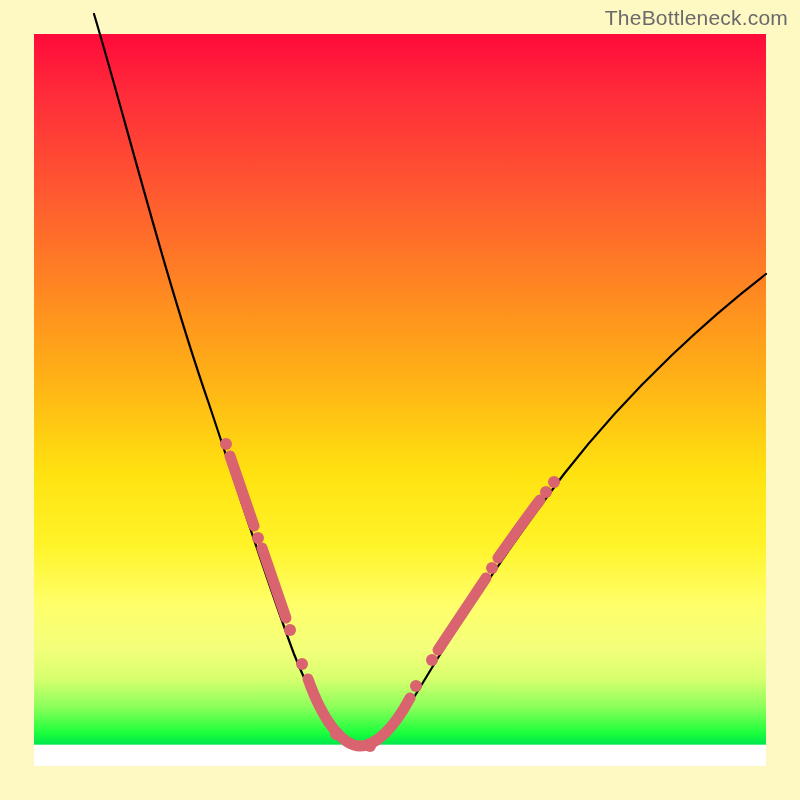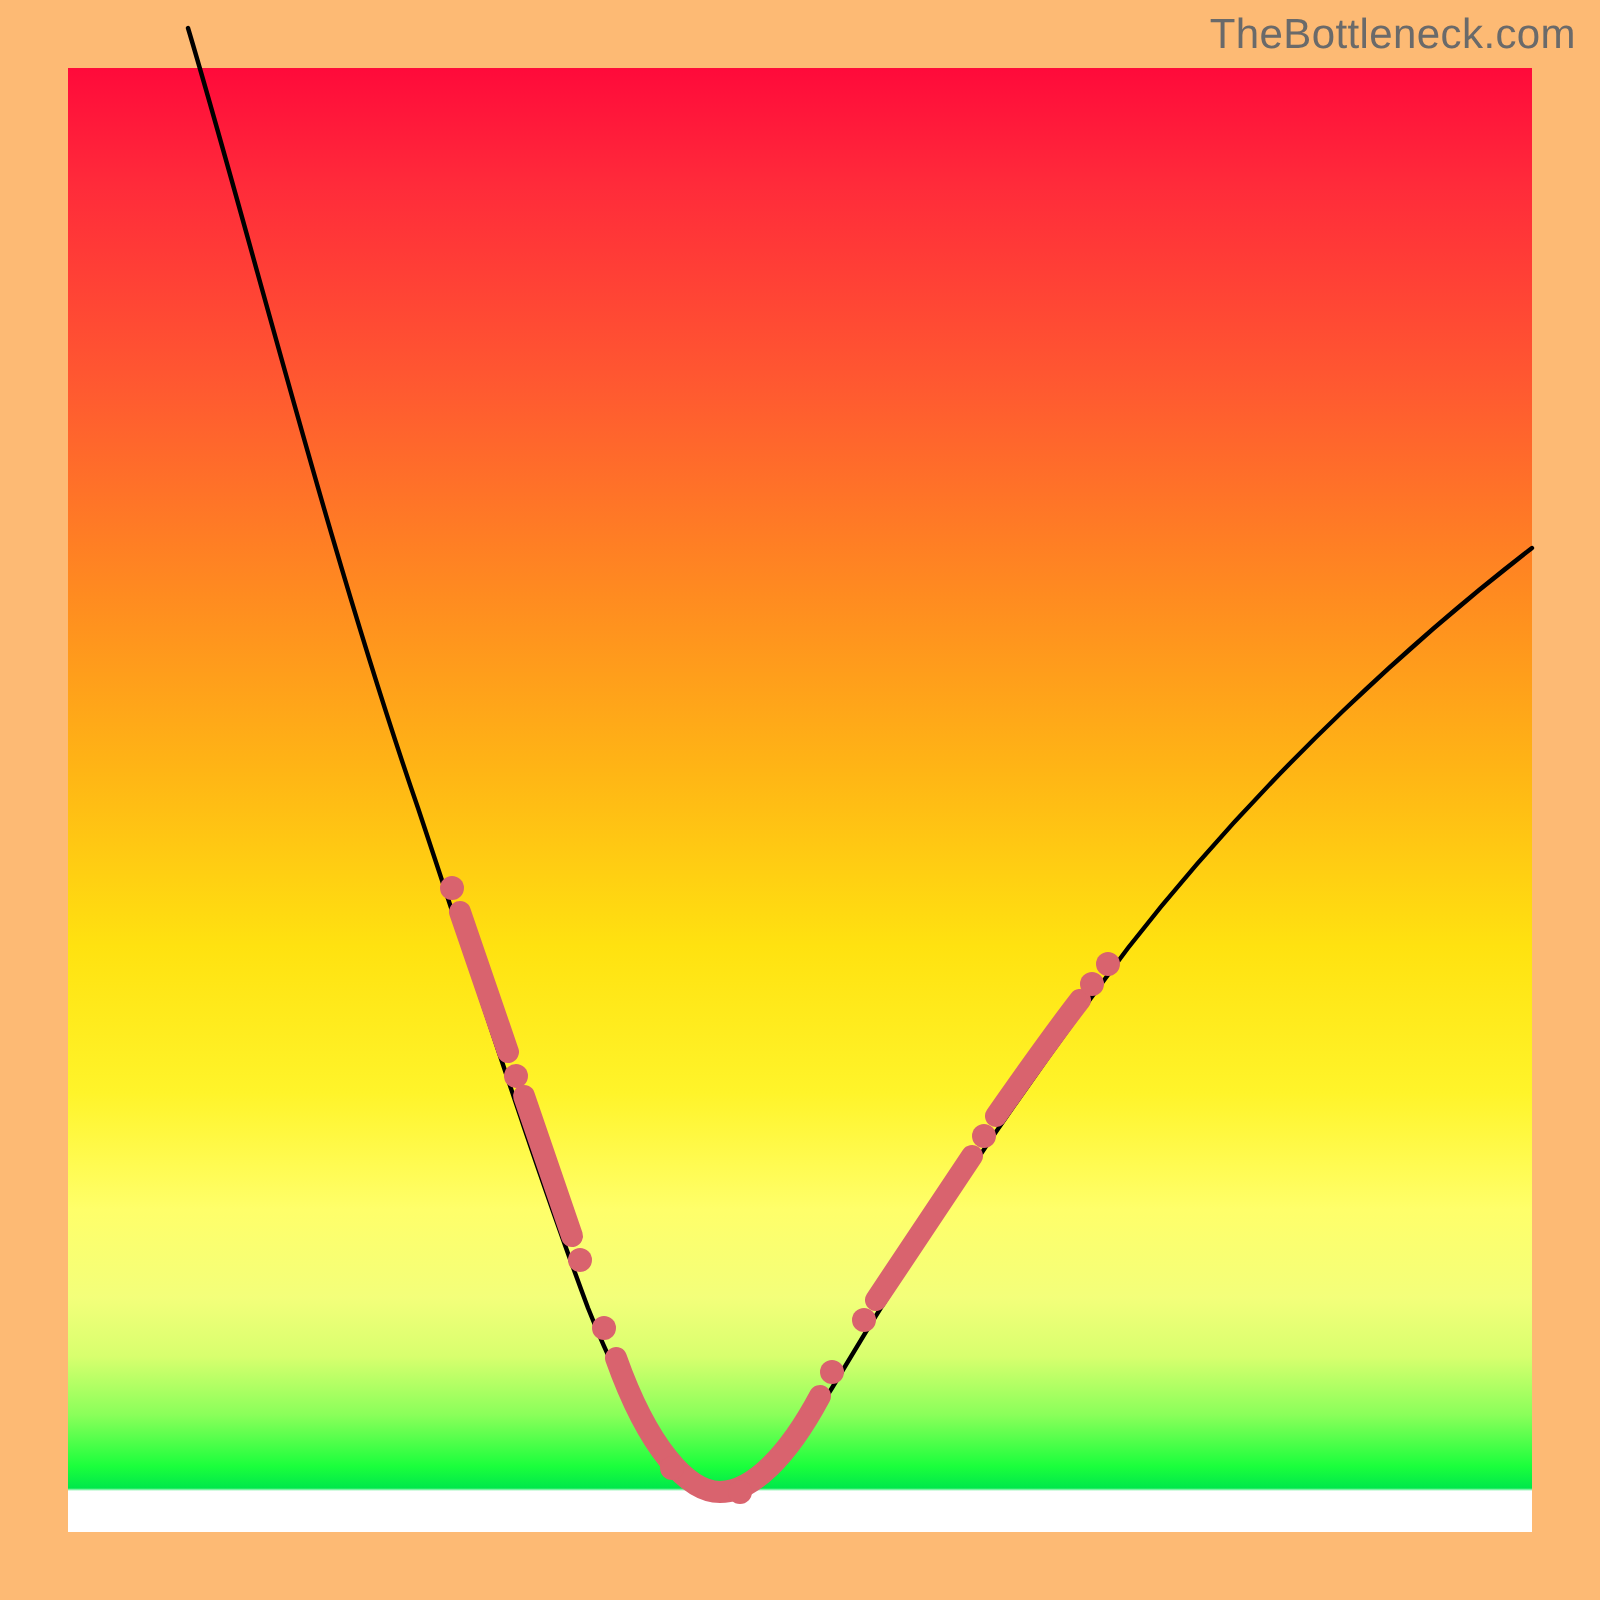--- a/index.html
+++ b/index.html
@@ -10,21 +10,21 @@
     background: #000;
     overflow: hidden;
     font-family: Arial, Helvetica, sans-serif;
   }
   .frame {
     position: absolute;
     left: 0;
     top: 0;
     width: 800px;
     height: 800px;
-    background: #fdba74;
+    background: #fef9c3;
   }
   .plot-area {
     position: absolute;
     left: 34px;
     top: 34px;
     width: 732px;
     height: 732px;
     
     background: linear-gradient(
       to bottom,

